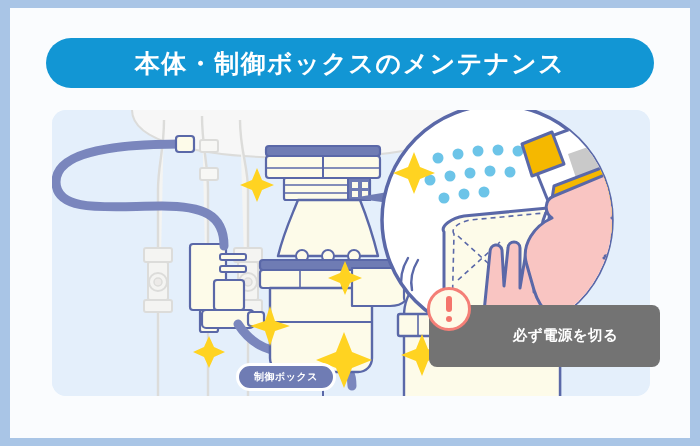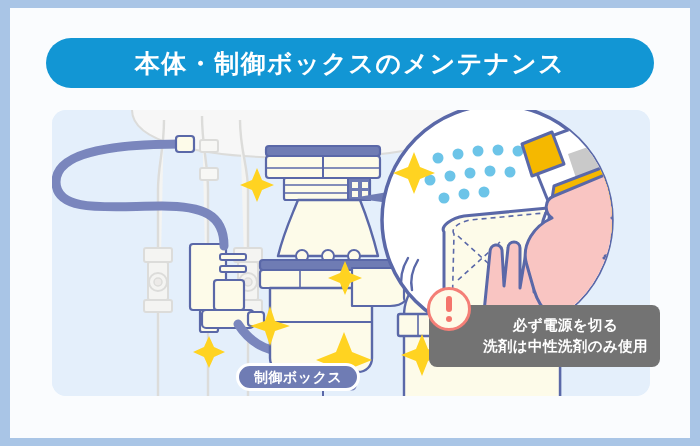--- a/index.html
+++ b/index.html
@@ -69,21 +69,21 @@
     background: #6f7cb4;
     border: 3px solid #ffffff;
     border-radius: 16px;
     display: flex;
     align-items: center;
     justify-content: center;
     box-sizing: border-box;
   }
   .ctrl-label span {
     color: #ffffff;
-    font-size: 14px;
+    font-size: 10px;
     font-weight: bold;
     letter-spacing: 0.5px;
     white-space: nowrap;
     line-height: 1;
   }
   
   .warn-box {
     position: absolute;
     left: 429px;
     top: 305px;
@@ -349,21 +349,20 @@
       </g>
     </svg>
   </div>
 
   <div class="ctrl-label">
     <span>制御ボックス</span>
   </div>
 
   <div class="warn-box">
     <div class="warn-line">必ず電源を切る</div>
-    <div class="warn-line">洗剤は中性洗剤のみ使用</div>
   </div>
   <div class="warn-icon">
     <span class="bang">
       <i class="stem"></i>
         <i class="dot"></i>
     </span>
   </div>
 
 </div>
 

